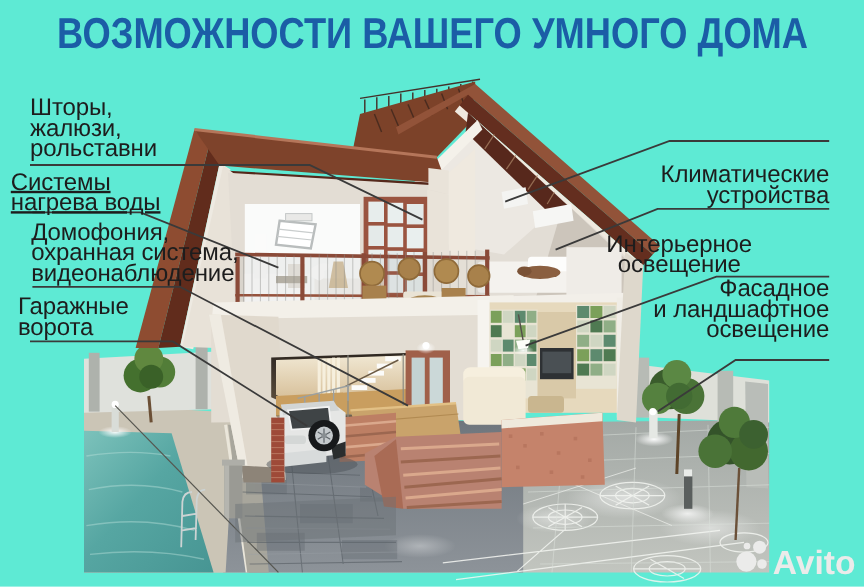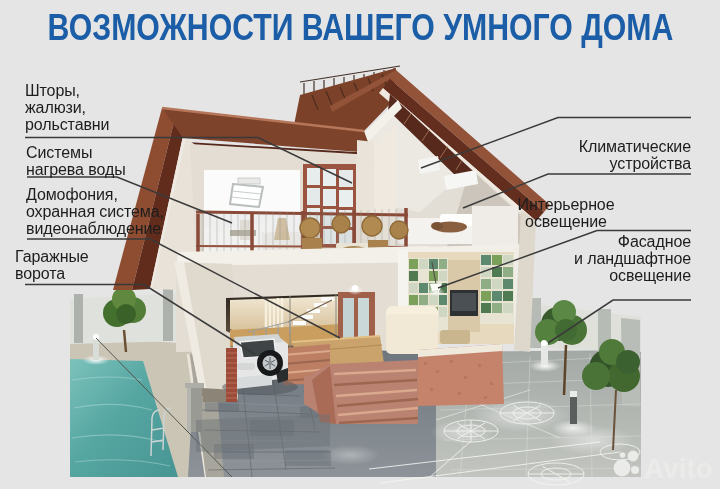--- a/index.html
+++ b/index.html
@@ -1,34 +1,34 @@
 <!DOCTYPE html>
 <html><head>
 <meta charset="utf-8">
 <style>
   html,body{margin:0;padding:0;background:#fff;}
-  #page{position:relative;width:720px;height:489px;overflow:hidden;background:#e5e5e5;
+  #page{position:relative;width:720px;height:489px;overflow:hidden;background:#5eead4;
         font-family:"Liberation Sans",sans-serif;}
-  .lbl{position:absolute;z-index:5;color:#1d1d1d;font-size:16px;line-height:17px;font-weight:400;
+  .lbl{position:absolute;z-index:5;color:#1d1d1d;font-size:20px;line-height:17px;font-weight:400;
        letter-spacing:-0.1px;white-space:nowrap;}
   .r{text-align:right;}
   #title{position:absolute;z-index:5;left:-10px;top:7px;width:720px;text-align:center;
          color:#1b5da6;font-weight:bold;font-size:36px;letter-spacing:0px;
          transform:scaleX(0.84);transform-origin:360px 0;white-space:nowrap;}
   svg{position:absolute;left:0;top:0;}
 </style>
 </head>
 <body>
 <div id="page">
 
   <div id="title">ВОЗМОЖНОСТИ ВАШЕГО УМНОГО ДОМА</div>
 
   <div class="lbl" style="left:25px;top:82px;">Шторы,<br>жалюзи,<br>рольставни</div>
 
-  <div class="lbl" style="left:26px;top:144px;">Системы<br>нагрева воды</div>
+  <div class="lbl" style="left:9px;top:144px;text-decoration:underline;">Системы<br>нагрева воды</div>
 
   <div class="lbl" style="left:26px;top:186px;">Домофония,<br>охранная система,<br>видеонаблюдение</div>
 
   <div class="lbl" style="left:15px;top:248px;">Гаражные<br>ворота</div>
 
 
   <div class="lbl r" style="left:441px;top:138px;width:250px;text-align:right;">Климатические<br>устройства</div>
 
   <div class="lbl r" style="left:441px;top:196px;width:250px;text-align:center;">Интерьерное<br>освещение</div>
 

